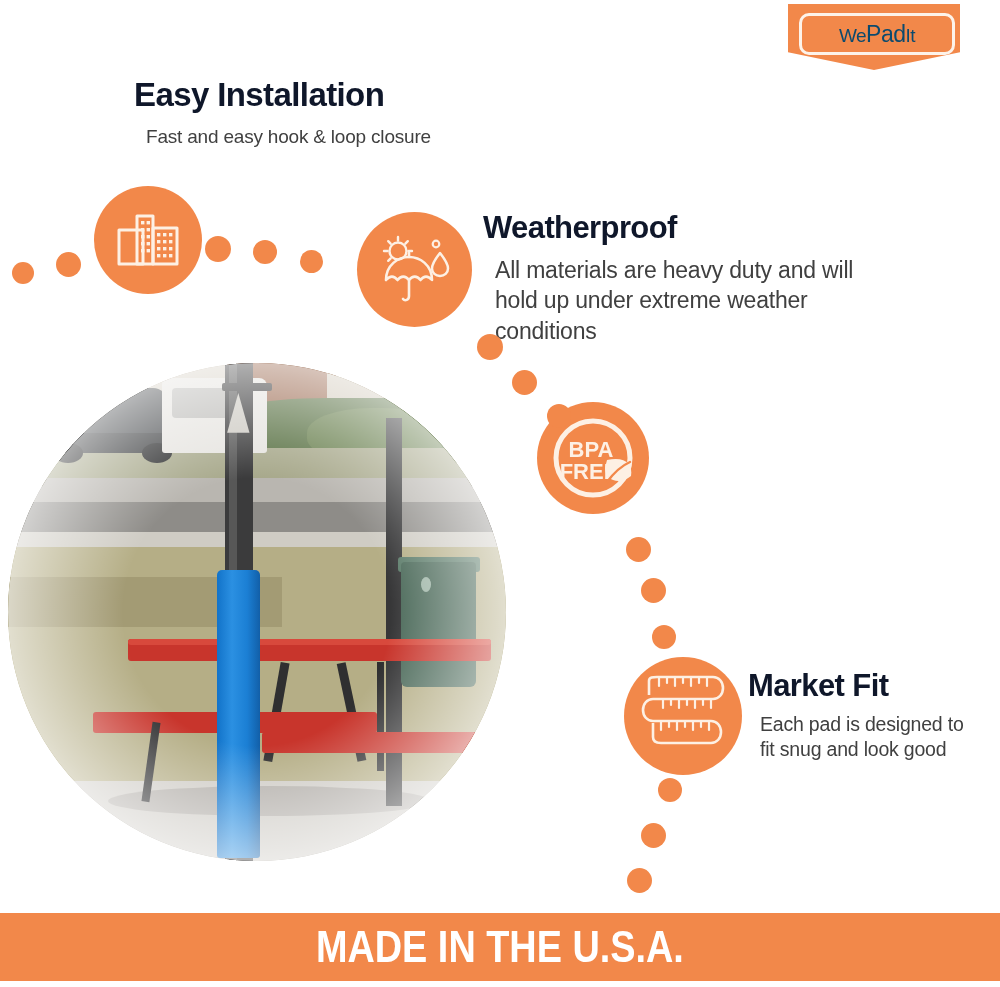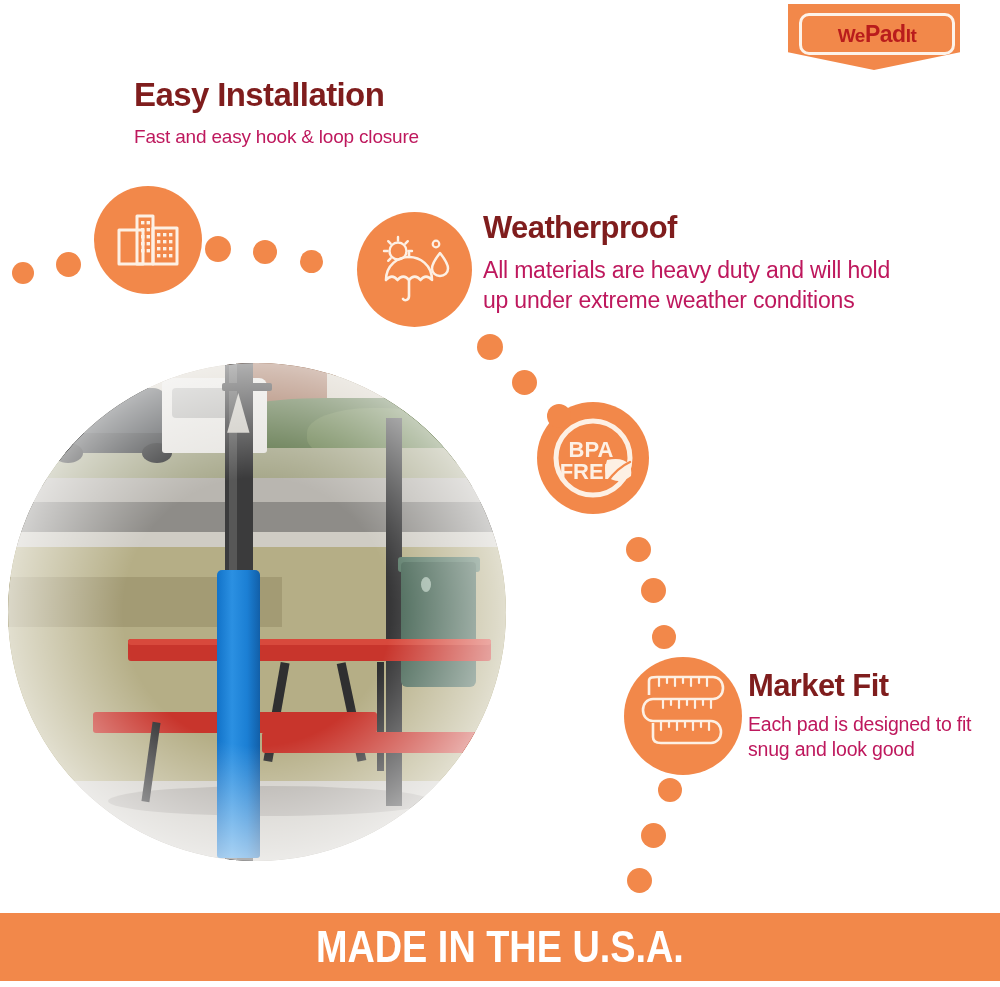--- a/index.html
+++ b/index.html
@@ -18,34 +18,34 @@
     position:absolute;inset:0;
     background:#F2884A;
     clip-path:polygon(0% 0%, 100% 0%, 100% 73%, 50% 100%, 0% 73%);
   }
   .logo-inner{
     position:absolute;left:11px;top:9px;width:150px;height:36px;
     border:3px solid #FDF3EA;border-radius:10px;
     display:flex;align-items:center;justify-content:center;
   }
   .logo-text{
-    color:#b91c1c;font-weight:bold;font-size:21px;letter-spacing:-0.5px;
+    color:#0c4a6e;font-weight:normal;font-size:21px;letter-spacing:-0.5px;
     white-space:nowrap;line-height:1;
   }
   .logo-text .lt-we{font-size:19px;}
   .logo-text .lt-pad{font-size:23px;}
   .logo-text .lt-it{font-size:19px;}
 
   
   .feat-title{
-    font-weight:bold;color:#7f1d1d;letter-spacing:-0.6px;line-height:1.05;
+    font-weight:bold;color:#0f172a;letter-spacing:-0.6px;line-height:1.05;
     margin:0;
   }
   .feat-desc{
-    color:#be185d;line-height:1.33;margin:0;letter-spacing:-0.2px;
+    color:#404040;line-height:1.33;margin:12px;letter-spacing:-0.2px;
   }
 
   .block-easy{position:absolute;left:134px;top:78px;width:420px;}
   .block-easy .feat-title{font-size:33px;}
   .block-easy .feat-desc{font-size:19px;margin-top:11px;}
 
   .block-weather{position:absolute;left:483px;top:212px;width:430px;}
   .block-weather .feat-title{font-size:31px;}
   .block-weather .feat-desc{font-size:23px;margin-top:10px;}
 

